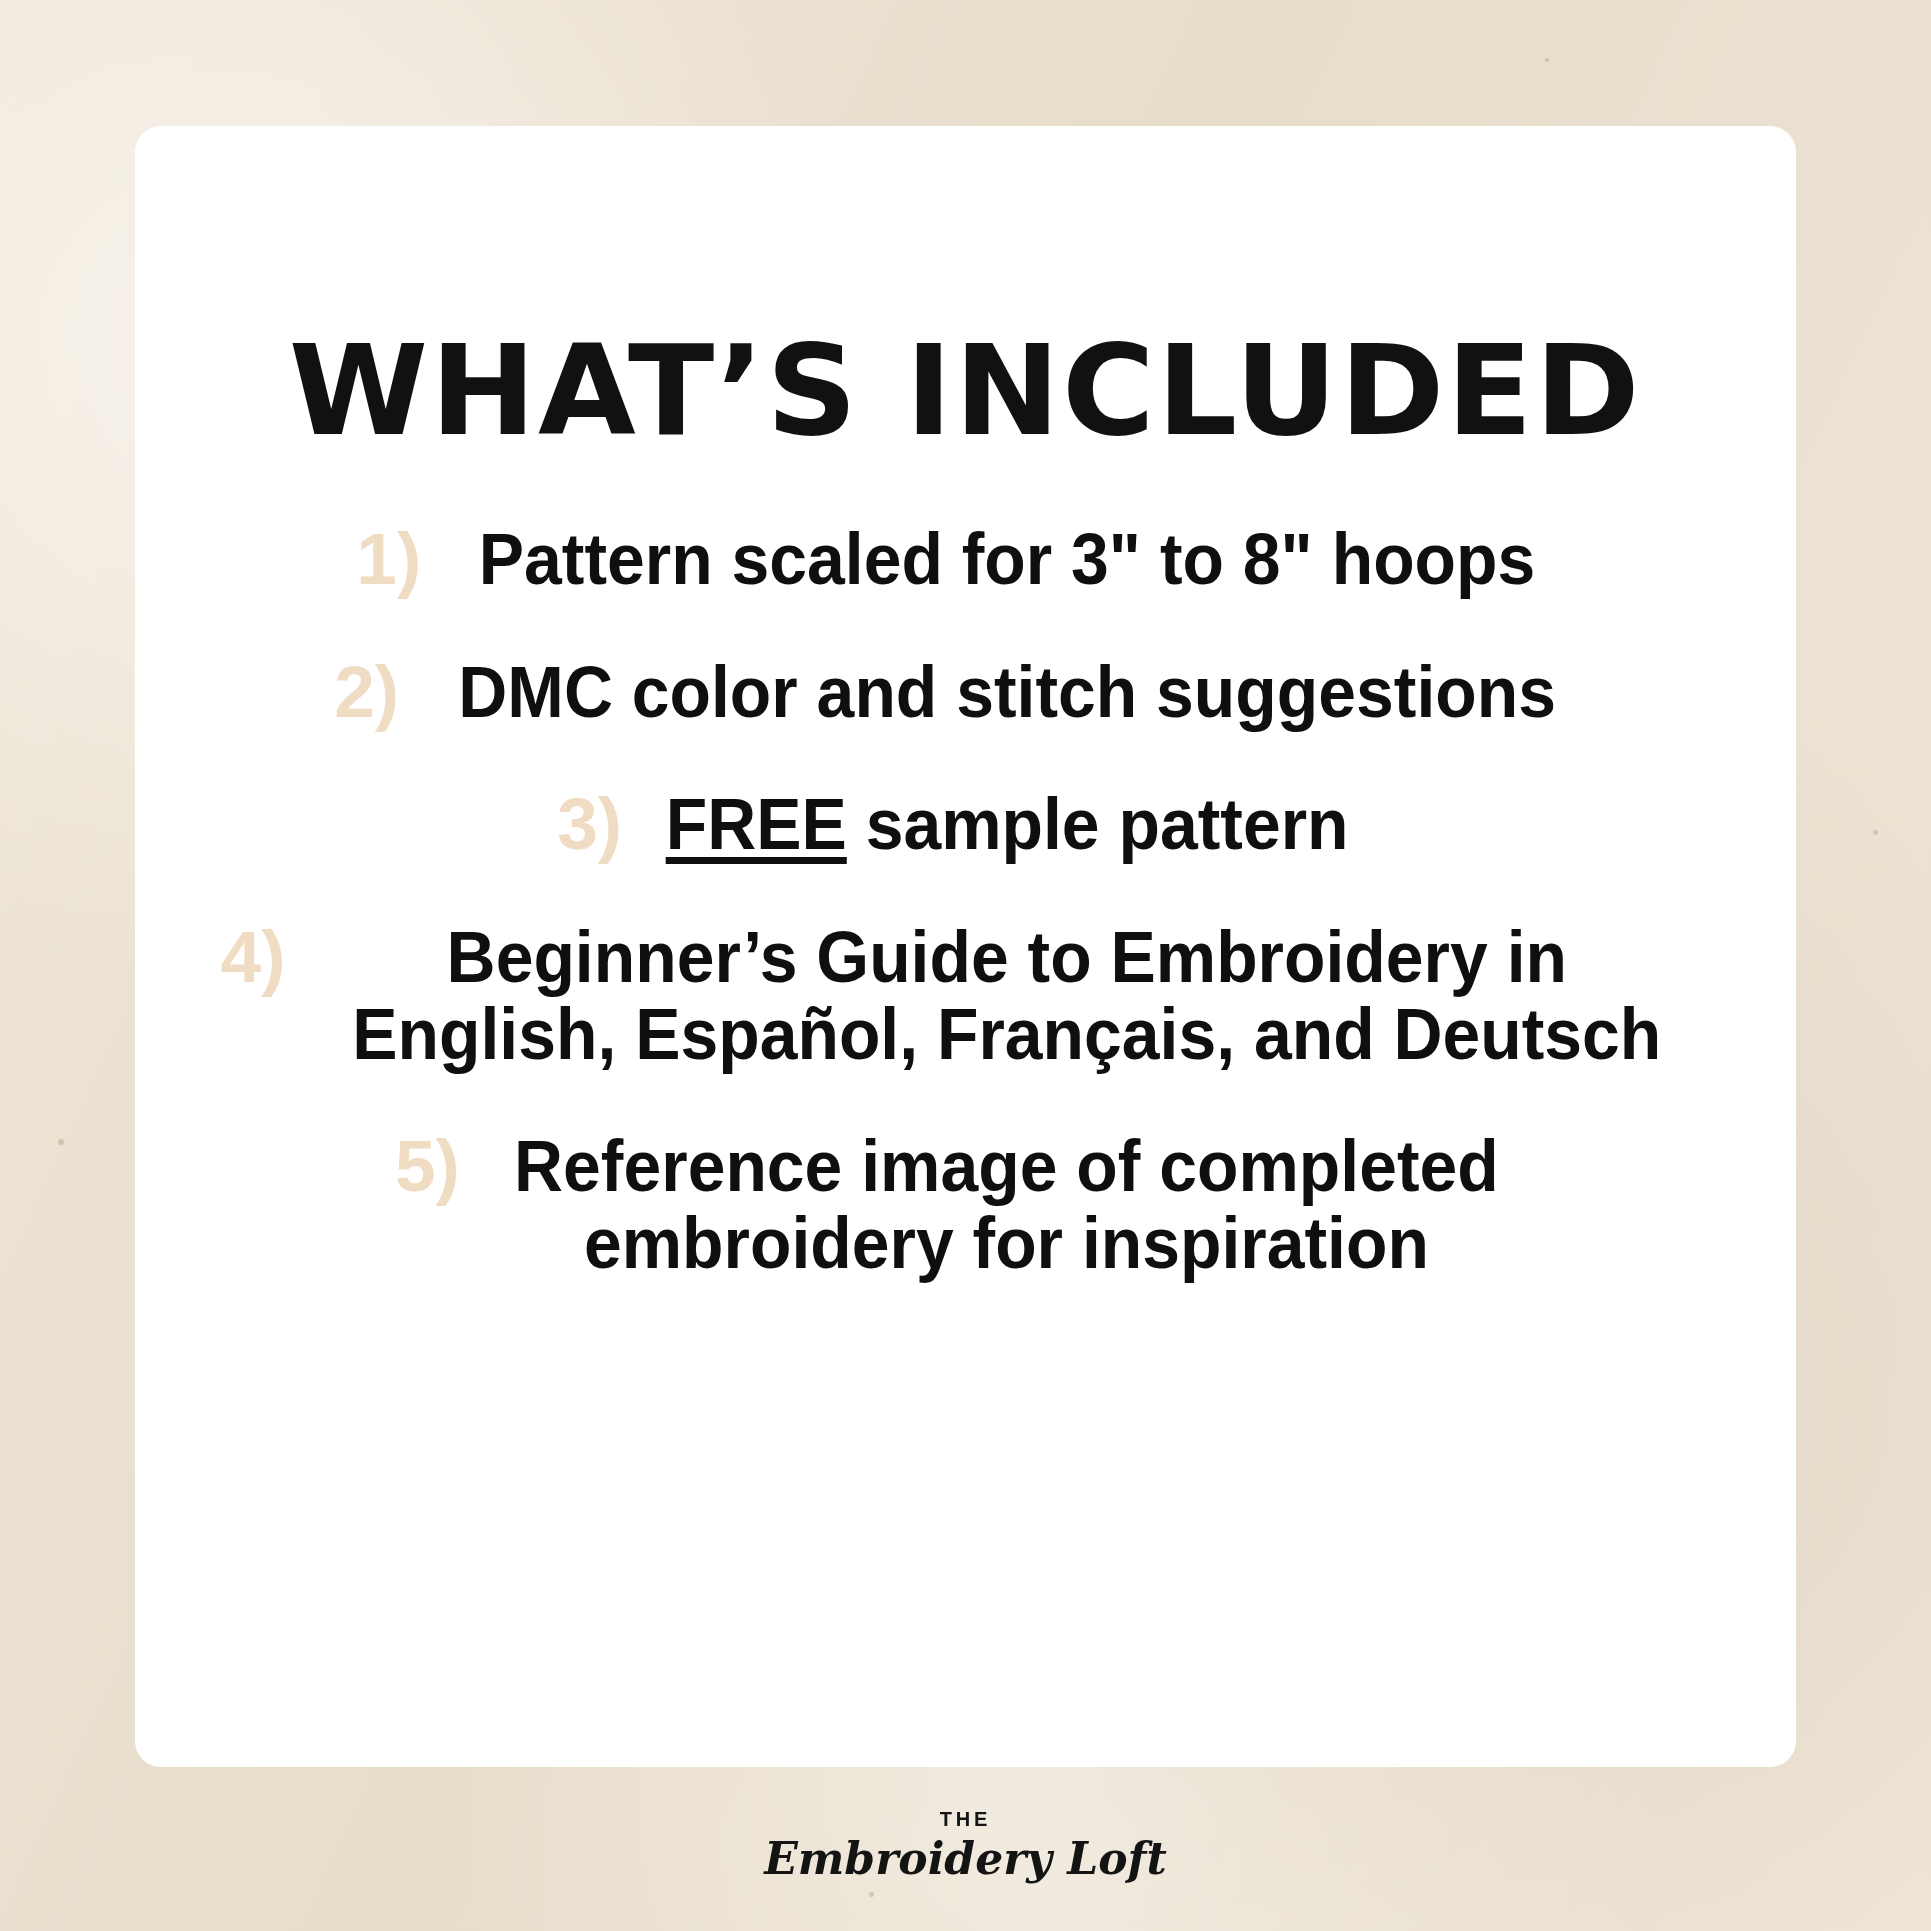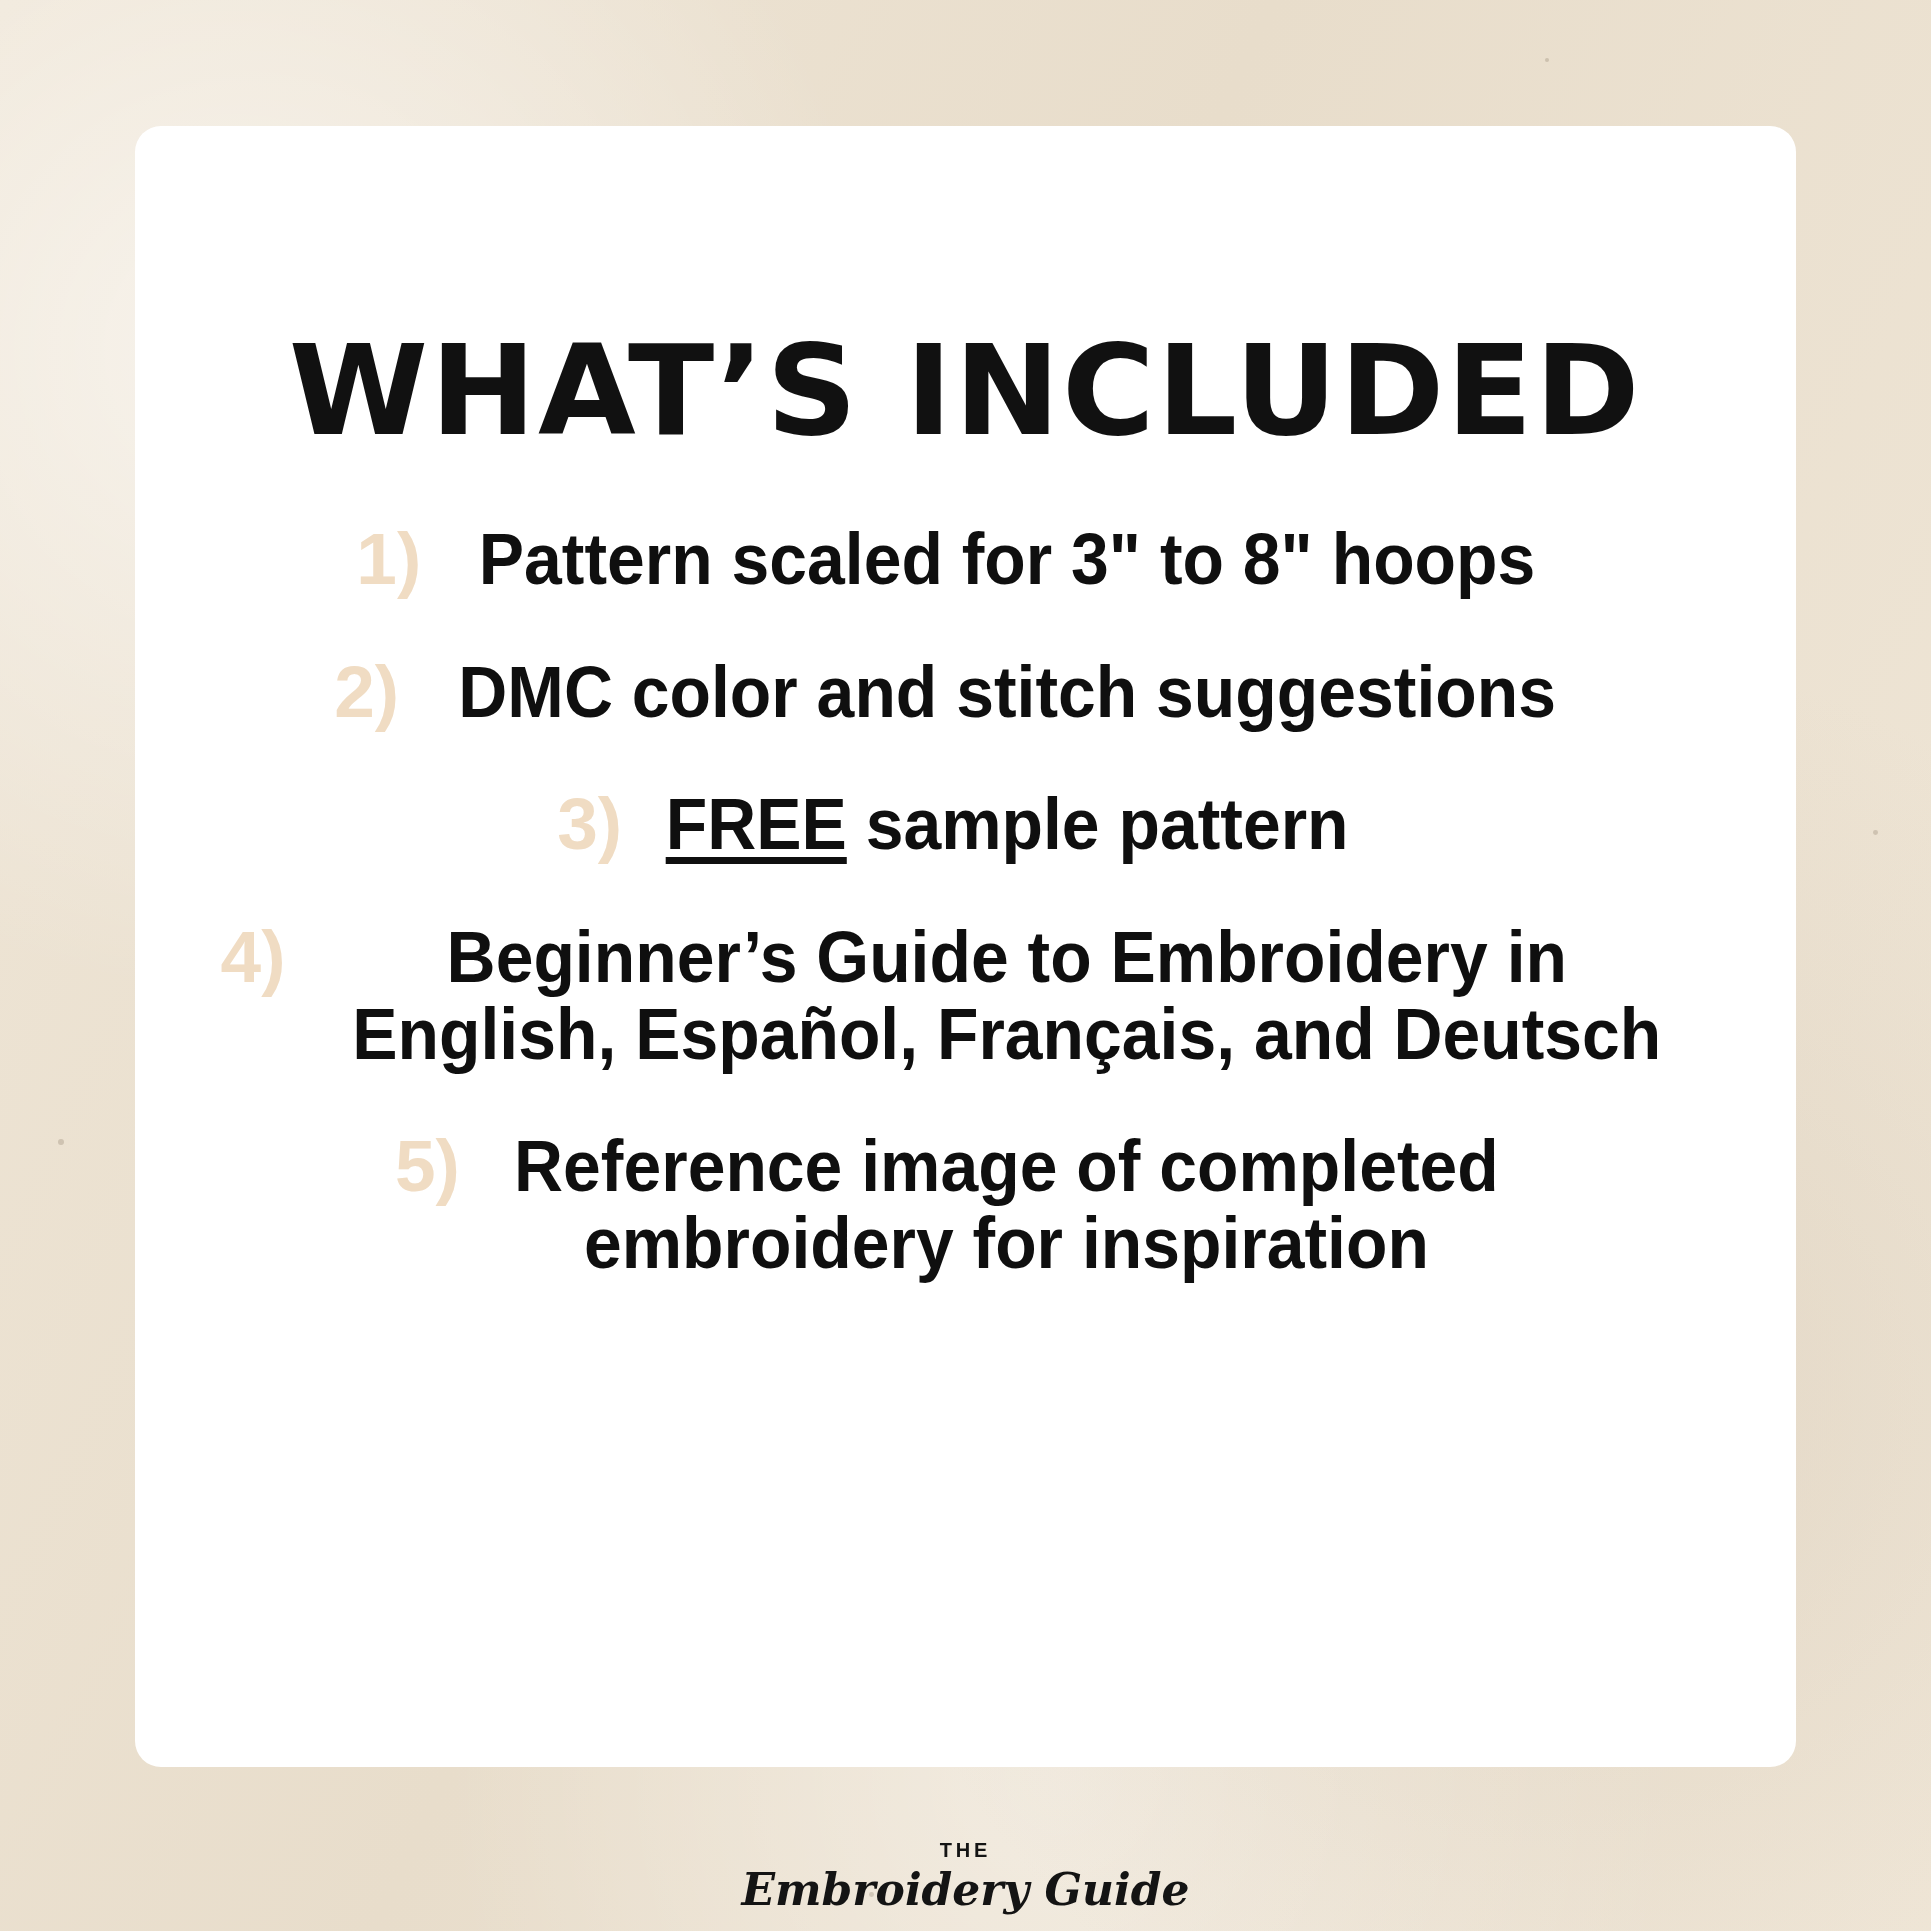--- a/index.html
+++ b/index.html
@@ -94,21 +94,21 @@
   }
   .free {
     text-decoration: underline;
     text-decoration-thickness: 6.8px;
     text-underline-offset: 7.7px;
   }
   .footer {
     position: absolute;
     left: 0;
     right: 0;
-    bottom: 16px;
+    bottom: 47px;
     text-align: center;
   }
   .footer-the {
     font-family: "Liberation Sans", sans-serif;
     font-size: 20px;
     letter-spacing: 3.9px;
     font-weight: bold;
     color: #141414;
     margin-bottom: 1.9px;
   }
@@ -161,17 +161,17 @@
       <div class="item item-5">
         <span class="num">5)</span>
         <span class="text"><span>Reference image of completed</span><br><span>embroidery for inspiration</span></span>
       </div>
 
     </div>
   </div>
 
   <div class="footer">
     <div class="footer-the">THE</div>
-    <div class="footer-name">Embroidery Guide</div>
+    <div class="footer-name">Embroidery Loft</div>
   </div>
 
 </div>
 
 
 </body></html>

